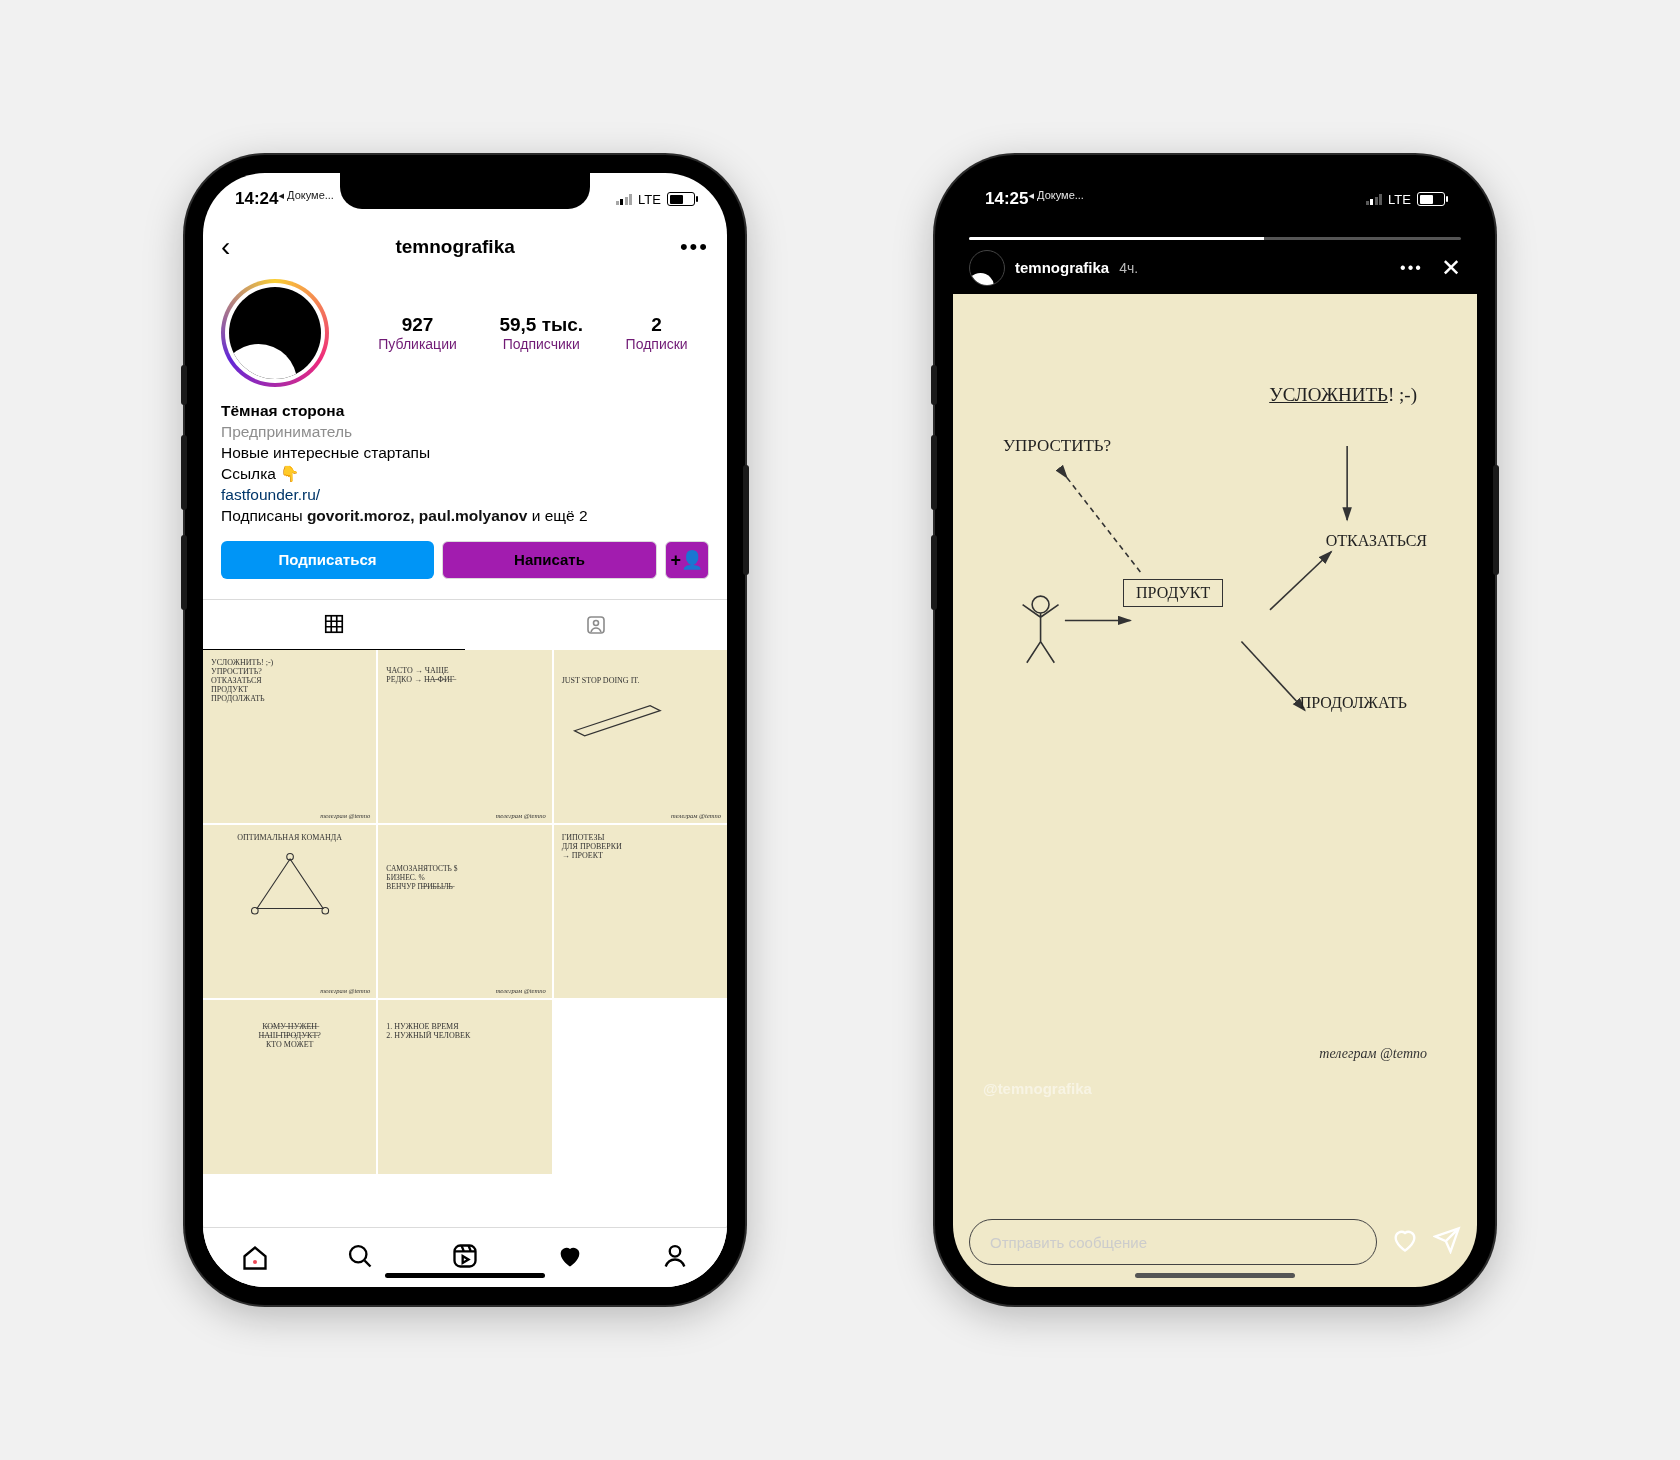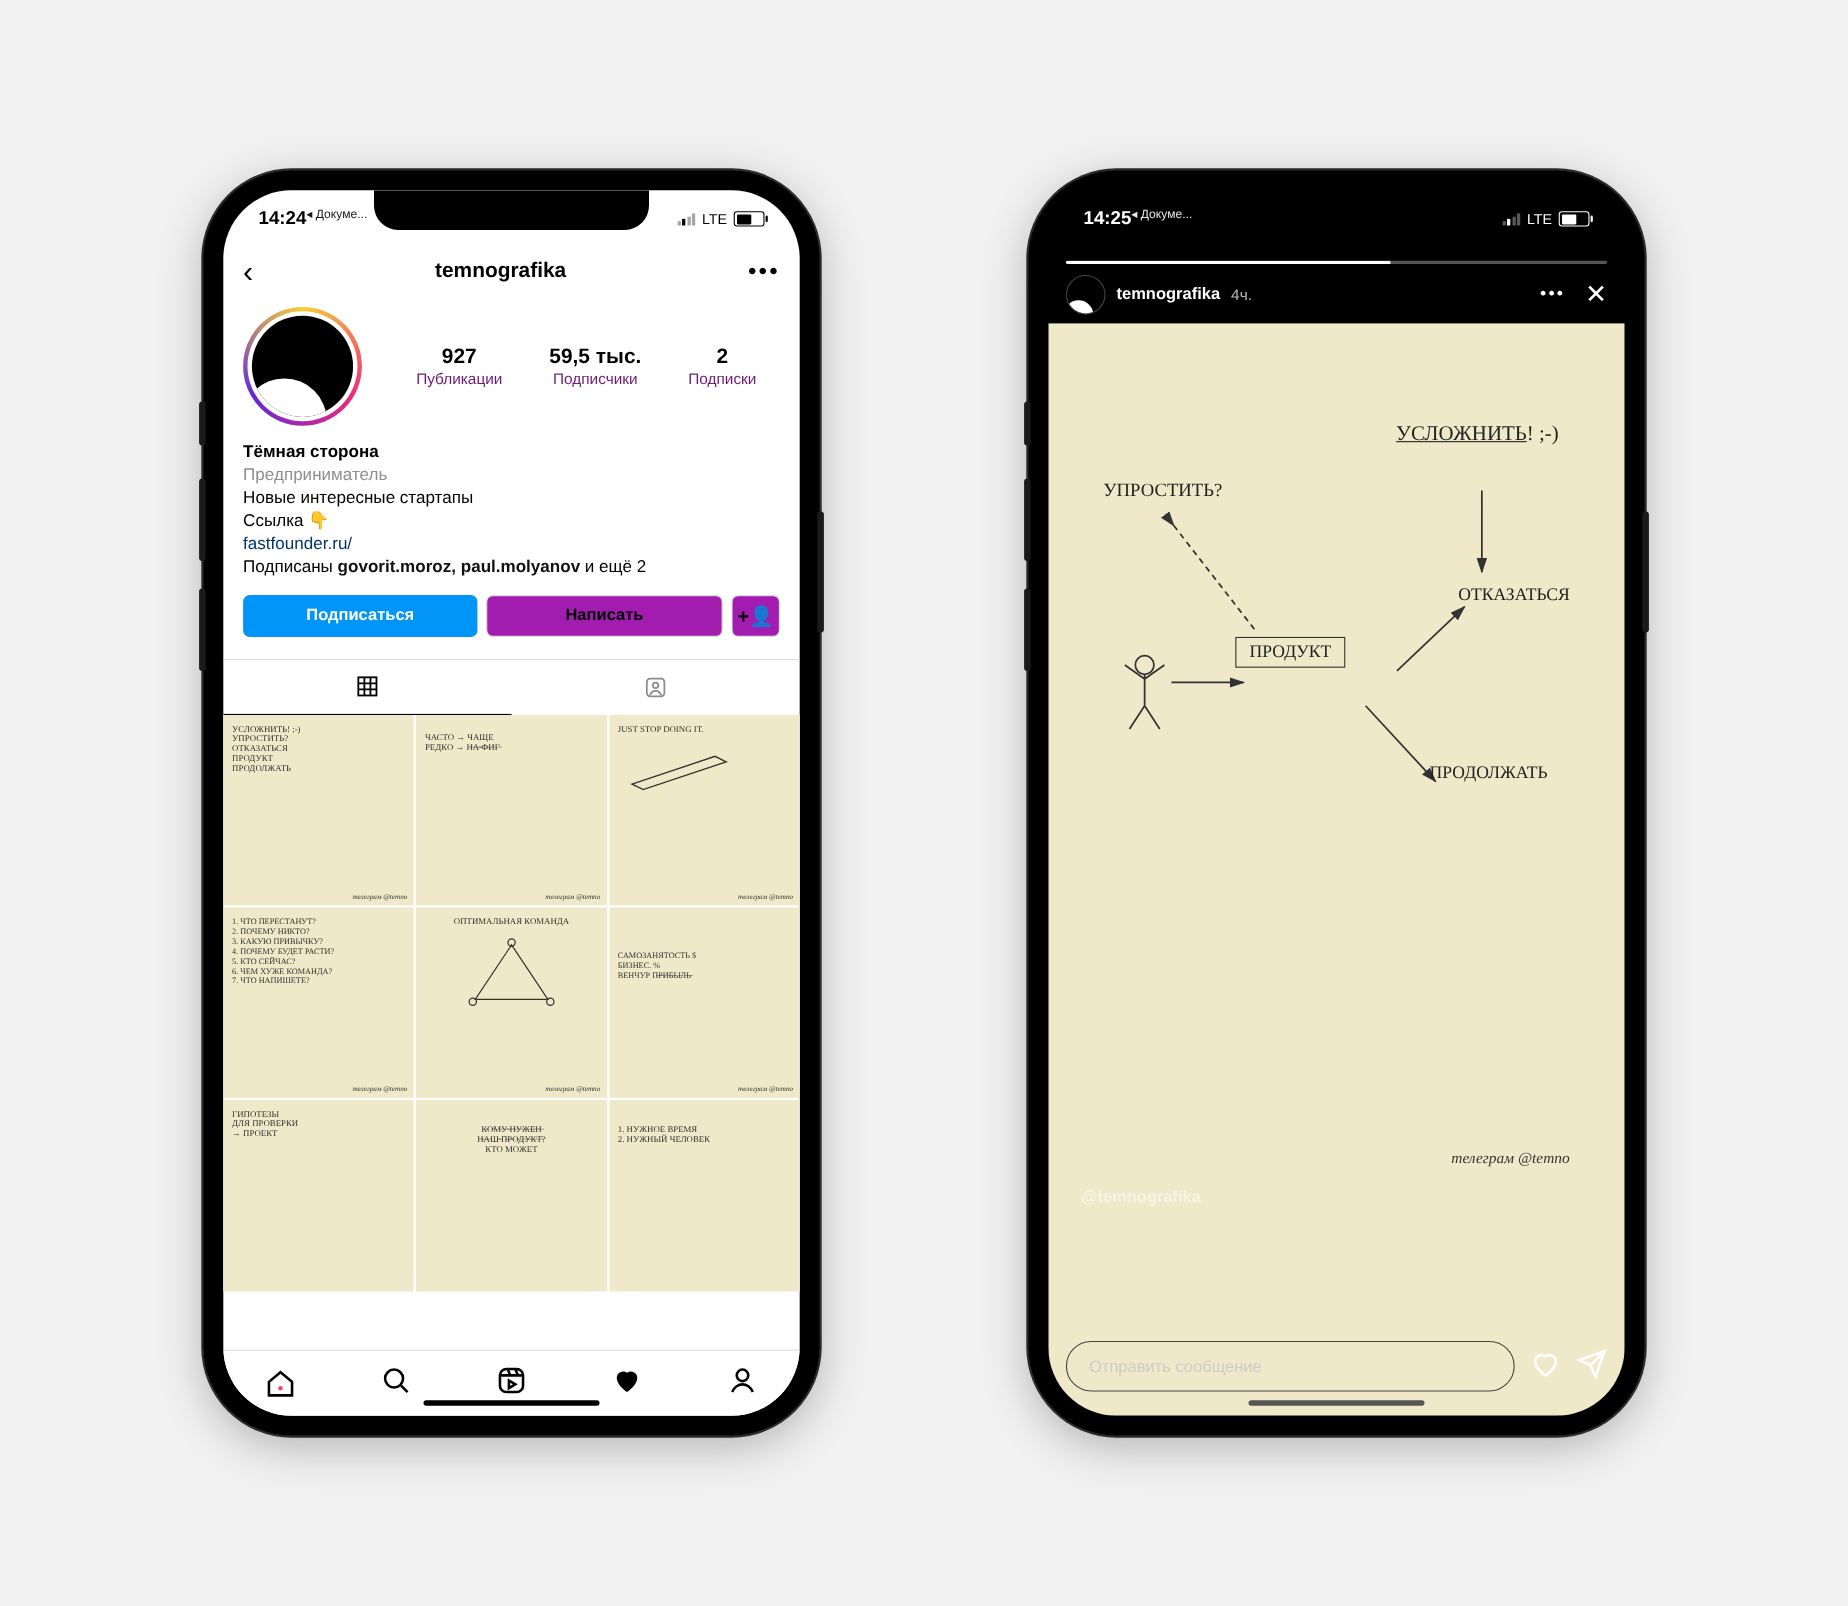--- a/index.html
+++ b/index.html
@@ -246,33 +246,23 @@
 ОТКАЗАТЬСЯ
 ПРОДУКТ
 ПРОДОЛЖАТЬ</div>
           <span class="sig">телеграм @temno</span>
         </div>
       <div class="cell">
           <div style="white-space:pre-line;margin-top:8px">ЧАСТО → ЧАЩЕ
 РЕДКО → Н̶А̶ ̶Ф̶И̶Г̶</div>
           <span class="sig">телеграм @temno</span>
         </div>
-      <div class="cell"><div style="">JUST STOP DOING IT.</div><svg viewBox="0 0 100 40" style="width:80%;margin-top:8px">
+      <div class="cell"><div style="margin-top:18px">JUST STOP DOING IT.</div><svg viewBox="0 0 100 40" style="width:80%;margin-top:8px">
             <path d="M10 30 L70 10 L78 14 L18 34 Z" fill="none" stroke="#333"></path>
           </svg><span class="sig">телеграм @temno</span></div>
-      <div class="cell">
-          <div style="white-space:pre-line;font-size:7.5px;">1. ЧТО ПЕРЕСТАНУТ?
-2. ПОЧЕМУ НИКТО?
-3. КАКУЮ ПРИВЫЧКУ?
-4. ПОЧЕМУ БУДЕТ РАСТИ?
-5. КТО СЕЙЧАС?
-6. ЧЕМ ХУЖЕ КОМАНДА?
-7. ЧТО НАПИШЕТЕ?</div>
-          <span class="sig">телеграм @temno</span>
-        </div>
       <div class="cell">
           <div style="text-align:center">ОПТИМАЛЬНАЯ КОМАНДА</div>
           <svg viewBox="0 0 100 70" style="width:70%;margin:6px auto;display:block">
             <path d="M50 10 L20 55 L80 55 Z" fill="none" stroke="#333"></path>
             <circle cx="50" cy="8" r="3" fill="none" stroke="#333"></circle>
             <circle cx="18" cy="57" r="3" fill="none" stroke="#333"></circle>
             <circle cx="82" cy="57" r="3" fill="none" stroke="#333"></circle>
           </svg>
           <span class="sig">телеграм @temno</span>
         </div>

